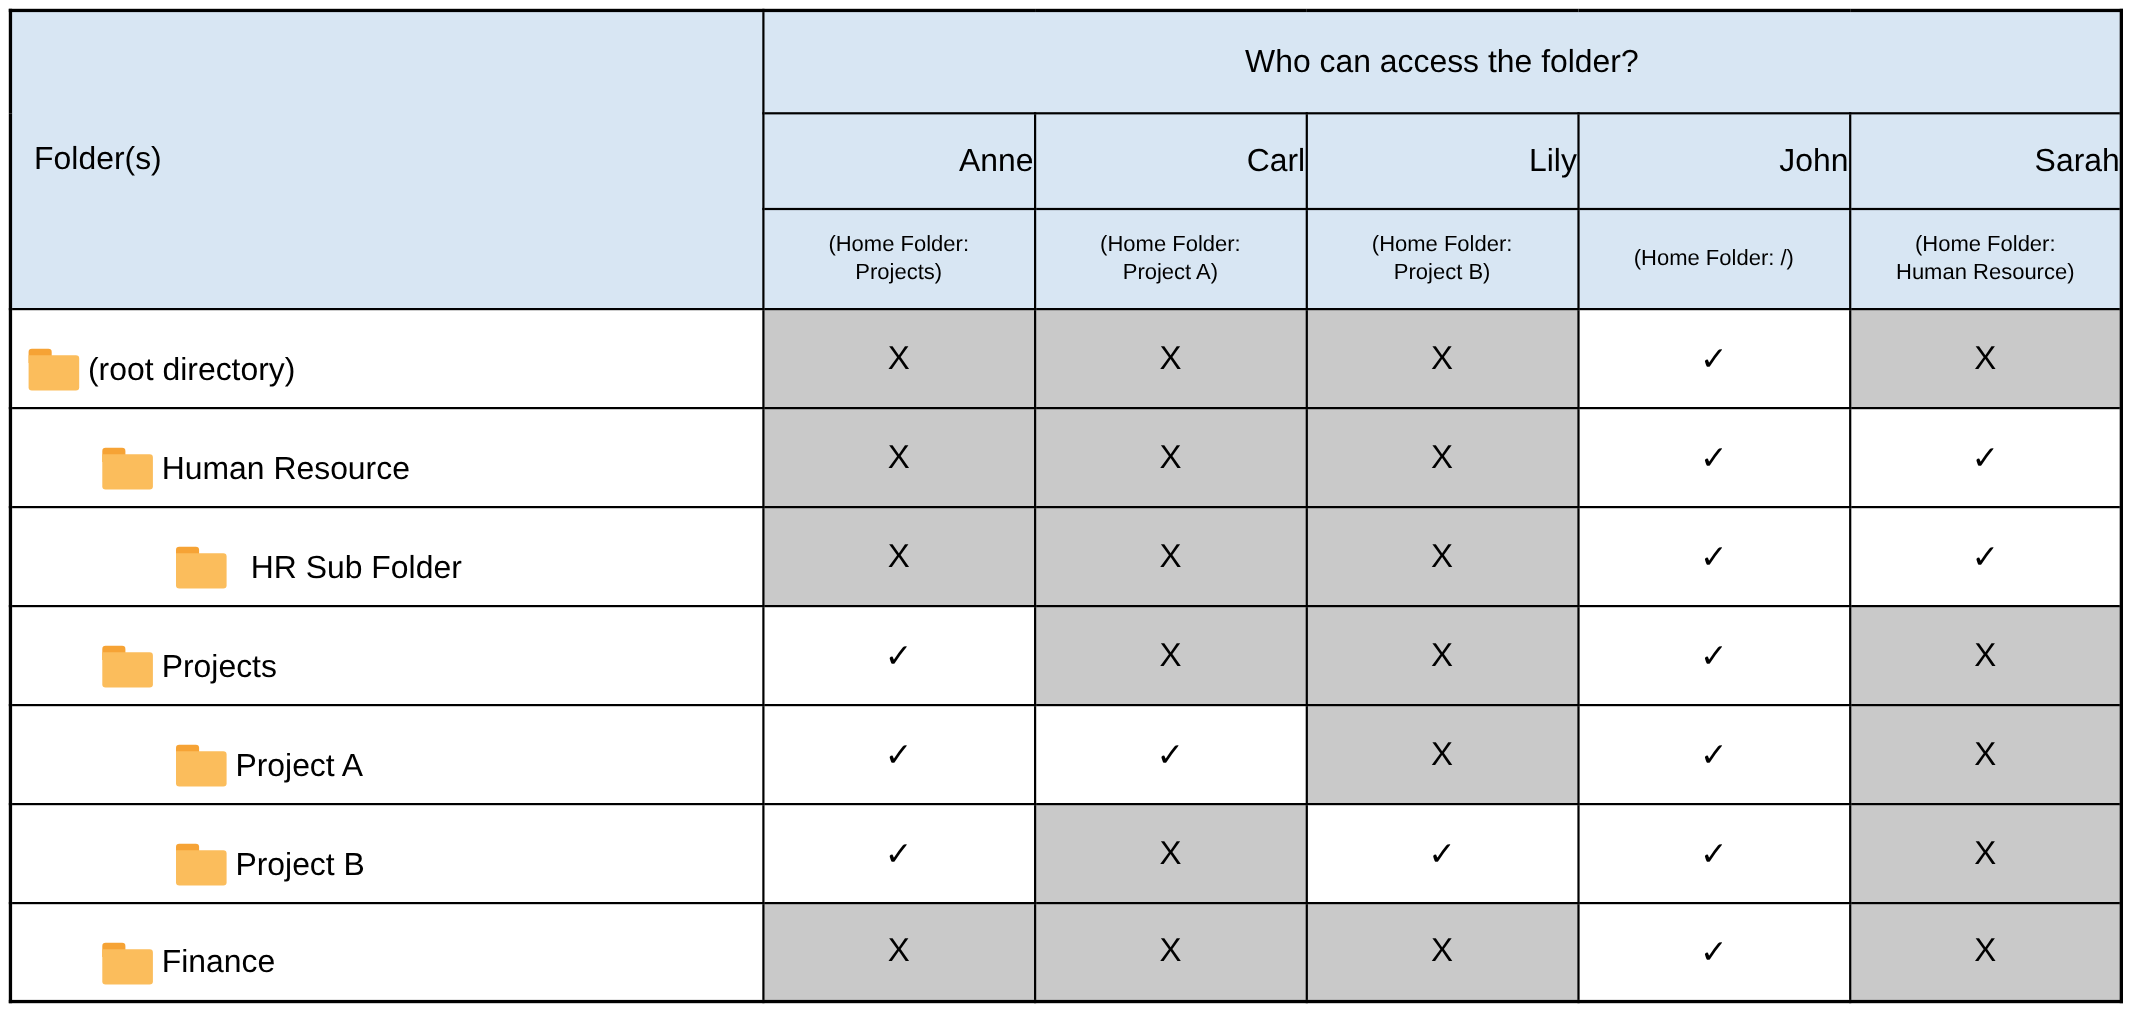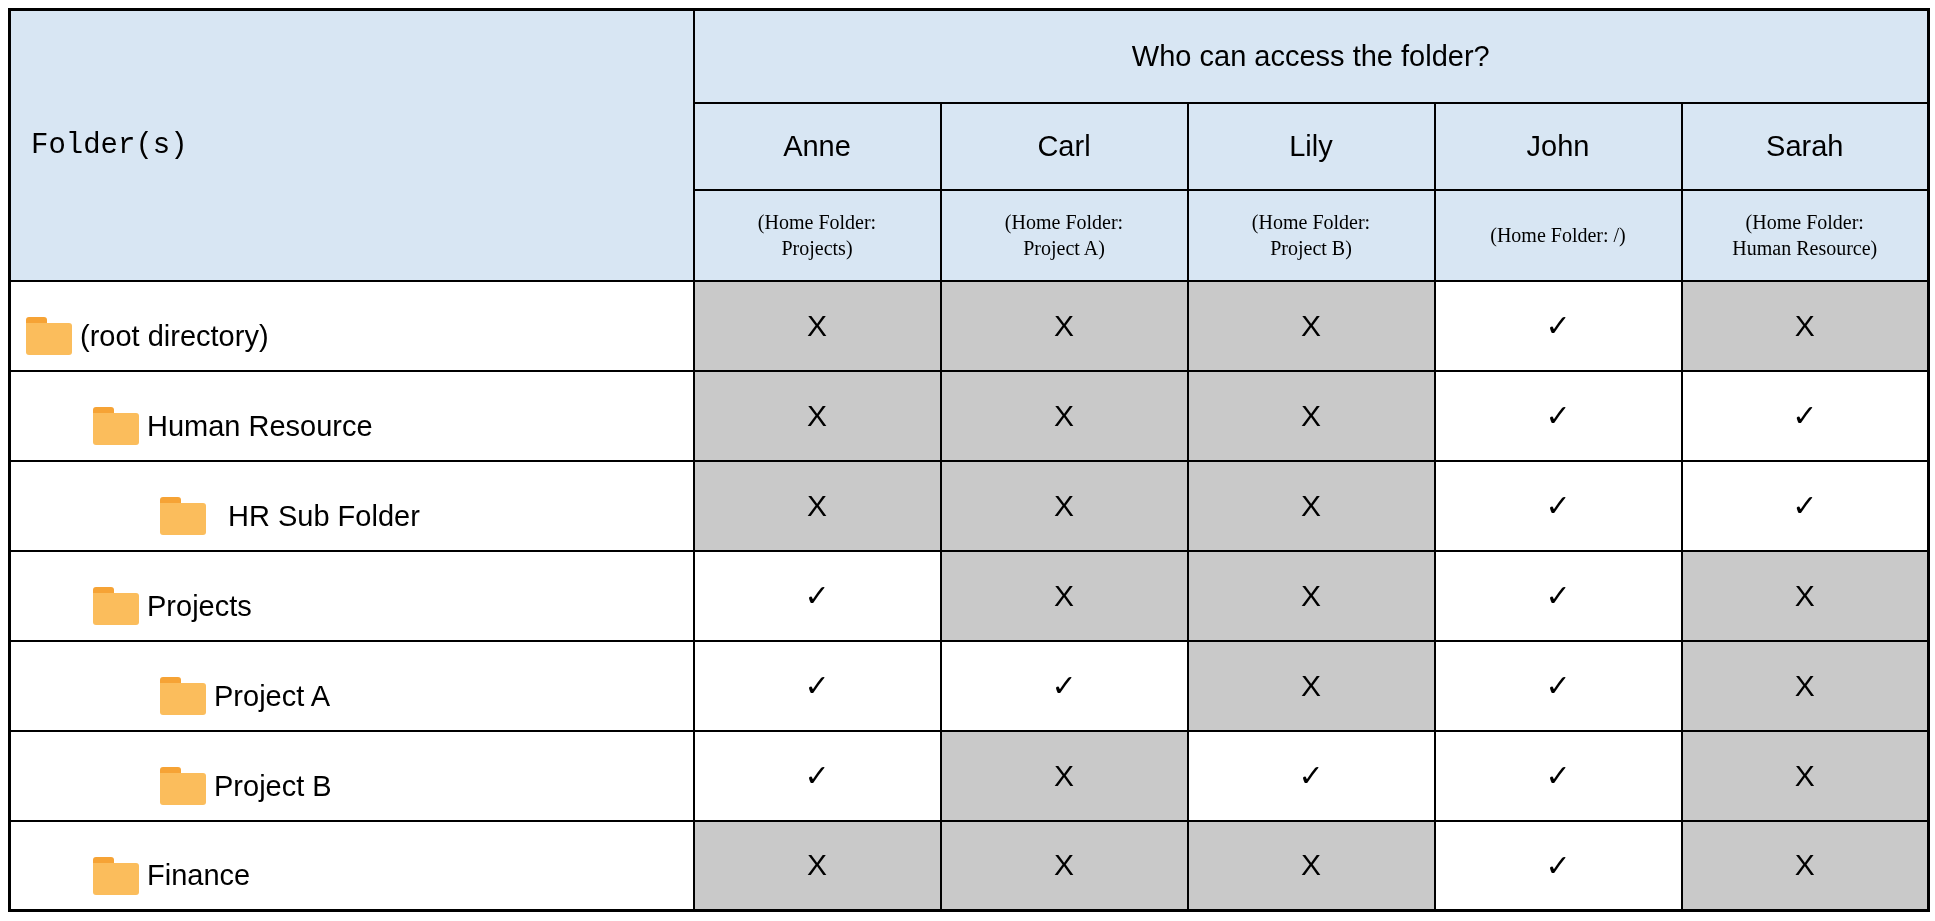--- a/index.html
+++ b/index.html
@@ -26,40 +26,39 @@
     border:3px solid var(--border-c);
   }
   .perm-table th,.perm-table td{
     border:2px solid var(--border-c);
     padding:0;
   }
   col.folder-col{width:684px;}
   col.user-col{width:247px;}
   thead tr.access-row{height:93px;}
   thead tr.names-row{height:87px;}
-  thead tr.homes-row{height:91px;font-family:Liberation Serif, serif;}
+  thead tr.homes-row{height:91px;}
   tbody tr.data-row{height:90px;}
   .perm-table th{
     background:var(--header-bg);
     font-weight:normal;
     vertical-align:middle;
   }
   th.folder-head{
     font-size:29px;
     text-align:left;
     padding-left:20px;
-    font-family:Liberation Mono, monospace;
   }
   th.access-head{
     font-size:29px;
     text-align:center;
   }
   th.name-head{
     font-size:29px;
-    text-align:center;
+    text-align:right;
   }
   th.home-head{
     font-size:20px;
     line-height:26px;
     text-align:center;
   }
   td.folder-cell{
     background:var(--allowed-bg);
     vertical-align:middle;
   }

